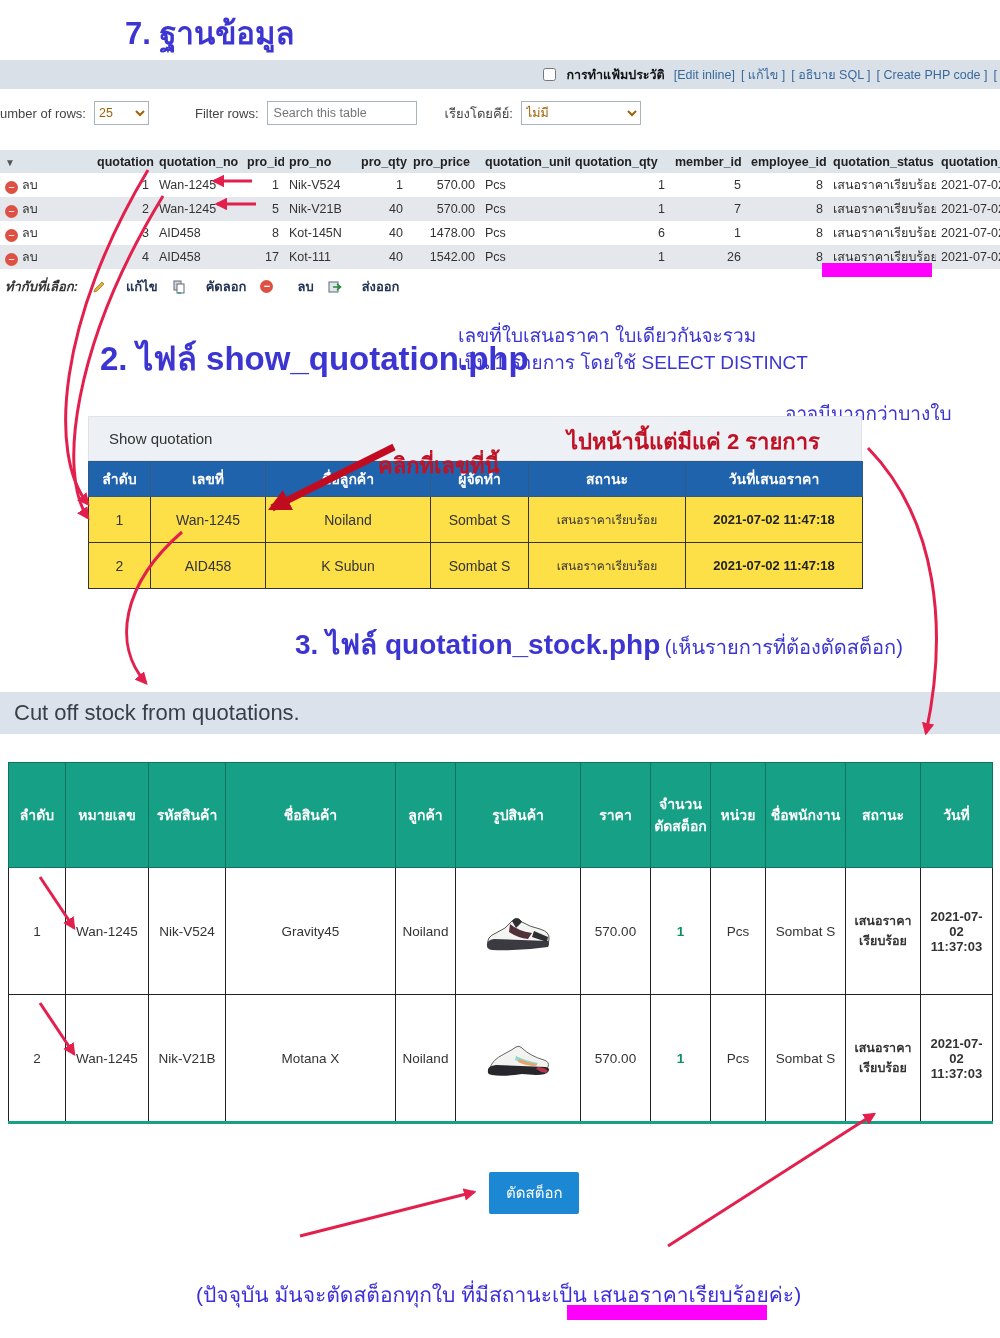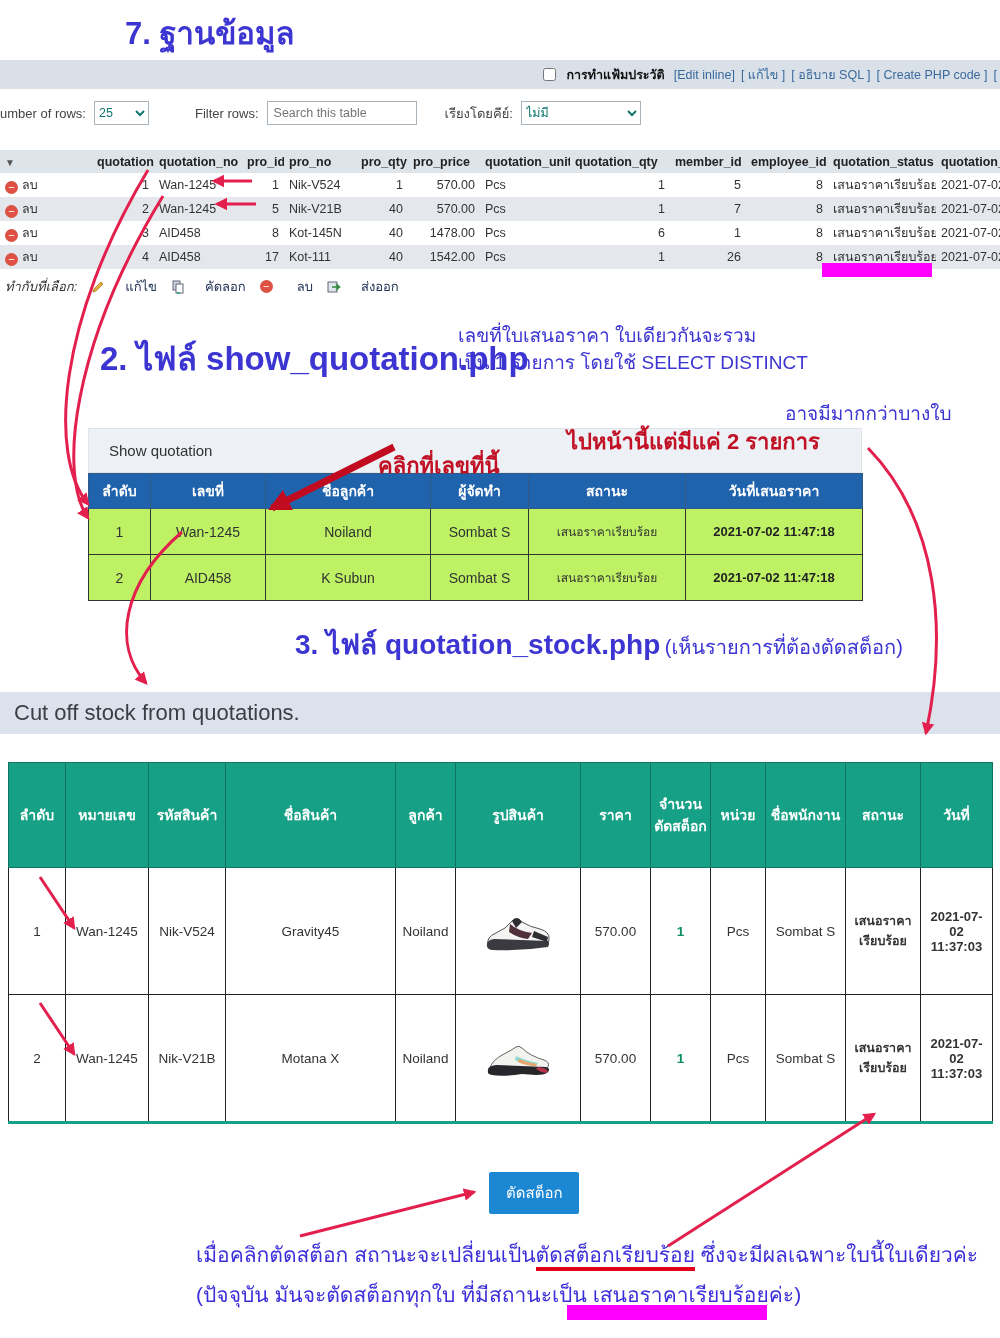--- a/index.html
+++ b/index.html
@@ -15,44 +15,44 @@
   
   .pma-bar{left:0;top:60px;width:1000px;height:29px;background:#d9e0e8;
            display:flex;align-items:center;justify-content:flex-end;gap:4px;
            font-size:12.5px;color:#235;padding-right:2px;box-sizing:border-box;white-space:nowrap;overflow:hidden;}
   .pma-bar .lbl{font-weight:bold;color:#111;margin:0 4px;}
   .pma-link{color:#3a6a9c;margin:0 1px;cursor:pointer;}
 
   .controls{left:0;top:97px;width:1000px;height:32px;display:flex;align-items:center;
             font-size:13px;color:#444;gap:8px;}
   .controls select,.controls input{font-size:12.5px;border:1px solid #aab4bd;background:#fff;
-            height:24px;box-sizing:border-box;color:#0f766e;}
+            height:24px;box-sizing:border-box;color:#a16207;}
   .controls input{width:150px;padding:0 6px;}
   .ctl-gap{width:30px;}
 
   
   .dbt{left:0;top:150px;width:1000px;border-collapse:collapse;table-layout:fixed;font-size:12.5px;}
   .dbt th{background:#dde4ea;color:#222;font-weight:bold;text-align:left;height:21px;
           padding:1px 5px;overflow:hidden;white-space:nowrap;}
   .dbt td{height:22px;padding:1px 5px;white-space:nowrap;overflow:hidden;color:#333;margin-top:40px;}
   .dbt tr.even td{background:#e4e8ec;}
   .dbt tr.odd td{background:#fff;}
   .dbt .r{text-align:right;}
   .del-ico{display:inline-block;width:13px;height:13px;border-radius:50%;background:#dd5144;
            color:#fff;font-size:11px;line-height:13px;text-align:center;vertical-align:-2px;margin-right:4px;}
   .sort-ico{color:#555;font-size:10px;}
   .hl-magenta{background:#ff00ff;}
 
-  .withsel{left:5px;top:276px;display:flex;align-items:flex-end;gap:14px;font-size:13px;color:#333;}
+  .withsel{left:5px;top:276px;display:flex;align-items:flex-end;gap:14px;font-size:13px;color:#333;font-weight:bold;}
   .withsel .wlabel{font-style:italic;}
   .act{display:flex;align-items:center;gap:20px;cursor:pointer;color:#235;}
   .mini-ico{width:14px;height:14px;display:inline-block;}
 
   
-  .sq-panel{left:88px;top:428px;width:774px;background:#bef264;}
+  .sq-panel{left:88px;top:416px;width:774px;background:#fde047;}
   .sq-title{height:45px;background:#edf0f5;border:1px solid #e0e4e9;display:flex;align-items:center;
             padding-left:20px;font-size:15px;color:#333;box-sizing:border-box;}
   .sqt{width:774px;border-collapse:collapse;table-layout:fixed;font-size:14px;}
   .sqt th{background:#2063ad;color:#fff;font-weight:bold;height:32px;border:1px solid #315a86;}
   .sqt td{border:1px solid #333;height:43px;text-align:center;color:#333;}
   .sqt td.status{font-size:12px;}
   .sqt td.dt{font-size:13px;font-weight:bold;color:#222;}
 
   
   .stock-head{left:0;top:692px;width:1000px;height:42px;background:#dce2ec;display:flex;
@@ -363,23 +363,20 @@
       <td>Pcs</td>
       <td>Sombat S</td>
       <td class="status">เสนอราคาเรียบร้อย</td>
       <td class="dt">2021-07-02 11:37:03</td>
     </tr>
   </tbody>
     </table>
 
   <button class="abs cut-btn">ตัดสต็อก</button>
 
-  <div class="abs footer-line" style="left:196px;top:1238px;">
-    <span>เมื่อคลิกตัดสต็อก สถานะจะเปลี่ยนเป็น</span><span class="red-underline">ตัดสต็อกเรียบร้อย</span><span> ซึ่งจะมีผลเฉพาะใบนี้ใบเดียวค่ะ</span>
-  </div>
   <div class="abs footer-line" style="left:196px;top:1278px;">
     <span>(ปัจจุบัน มันจะตัดสต็อกทุกใบ ที่มีสถานะเป็น </span><span>เสนอราคาเรียบร้อยค่ะ</span><span>)</span>
   </div>
   <div class="abs hl-magenta" style="left:567px;top:1305px;width:200px;height:15px;"></div>
 
   <svg class="overlay" width="1000" height="1338" viewBox="0 0 1000 1338">
     <defs>
       <marker id="ah" viewBox="0 0 10 10" refX="8" refY="5" markerWidth="4.2" markerHeight="4.2" orient="auto-start-reverse">
         <path d="M0 0 L10 5 L0 10 z" fill="#e3204d"></path>
       </marker>

